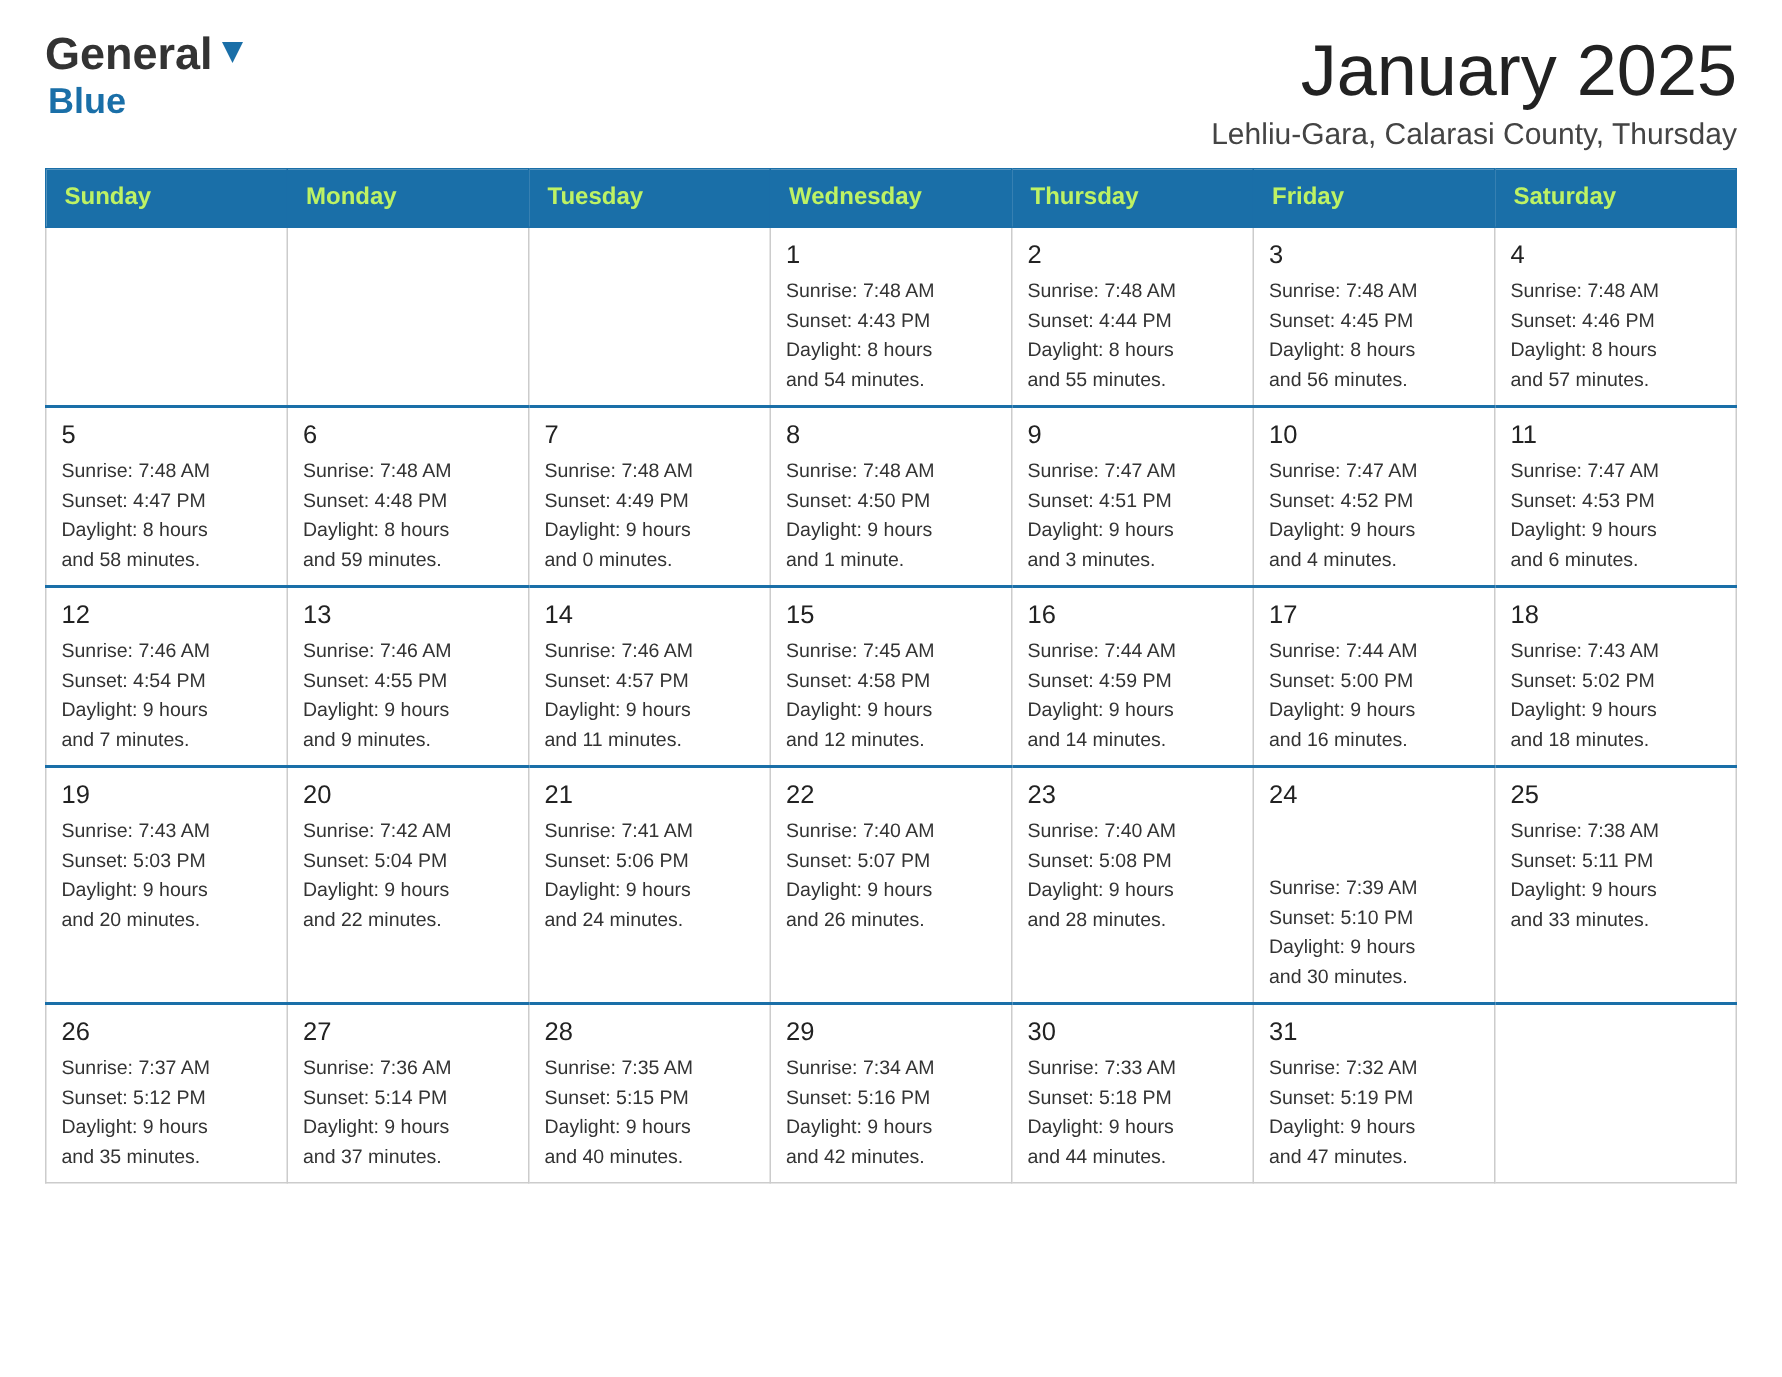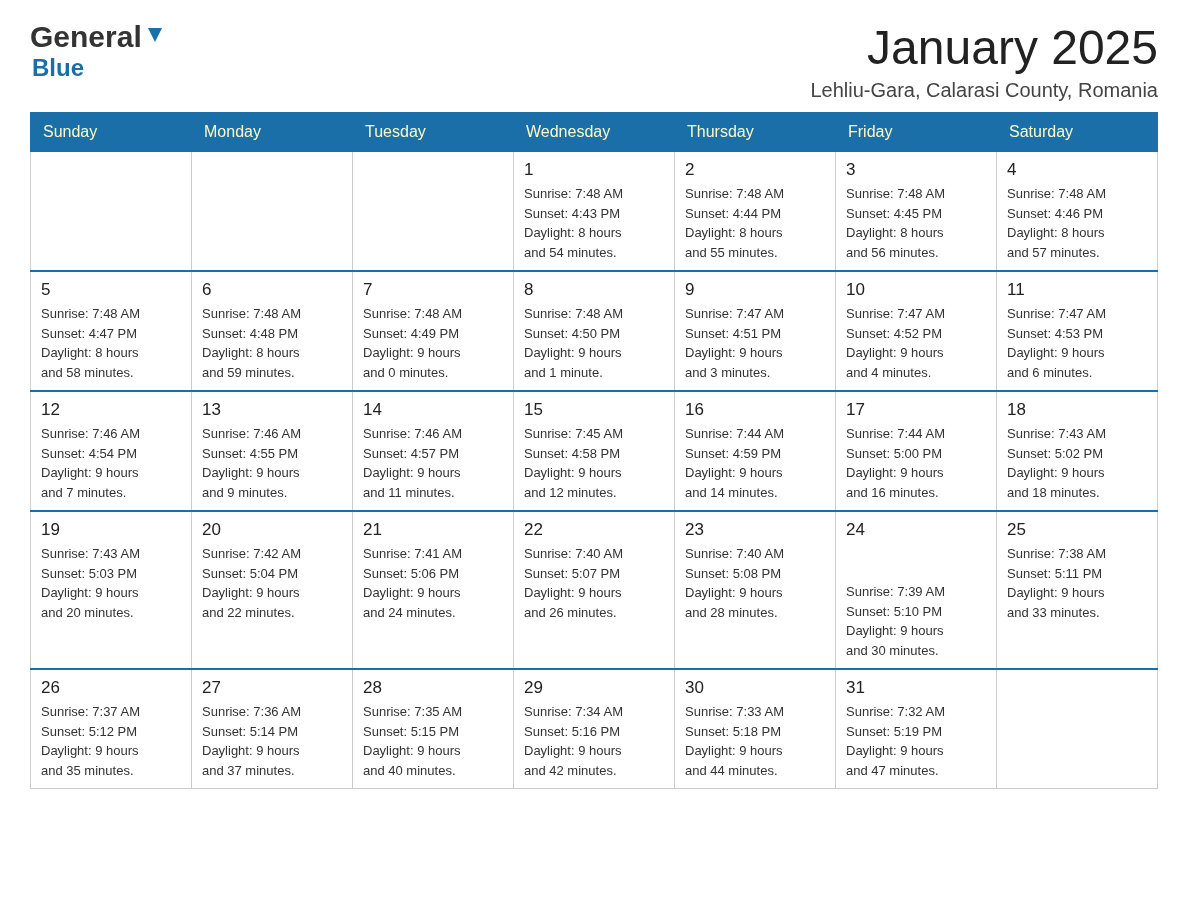--- a/index.html
+++ b/index.html
@@ -35,25 +35,25 @@
       color: #444;
       margin-top: 4px;
     }
     .calendar-table {
       width: 100%;
       border-collapse: collapse;
       margin-top: 10px;
     }
     .calendar-table th {
       background-color: #1a6fa8;
-      color: #fef9c3;
+      color: #bef264;
       padding: 10px 12px;
       text-align: left;
       font-size: 16px;
-      font-weight: normal;
+      font-weight: bold;
       border: 1px solid #1a6fa8;
     }
     .calendar-table td {
       border: 1px solid #ccc;
       vertical-align: top;
       padding: 8px 10px;
       width: calc(100% / 7);
       min-height: 100px;
     }
     .day-number {
@@ -90,21 +90,21 @@
       <svg width="22" height="22" viewBox="0 0 22 22" style="margin-left:2px;margin-top:-4px;">
         <polygon points="4,4 18,4 11,18" fill="#1a6fa8"></polygon>
       </svg>
     </div>
     <div style="margin-left:2px;">
       <span style="font-size:24px;font-weight:bold;color:#1a6fa8;">Blue</span>
     </div>
   </div>
   <div class="title-area">
     <div class="month-title">January 2025</div>
-    <div class="location-title">Lehliu-Gara, Calarasi County, Romania</div>
+    <div class="location-title">Lehliu-Gara, Calarasi County, Thursday</div>
   </div>
 </div>
 
 <table class="calendar-table">
   <thead>
     <tr>
     <th>Sunday</th>
         <th>Monday</th>
         <th>Tuesday</th>
         <th>Wednesday</th>

